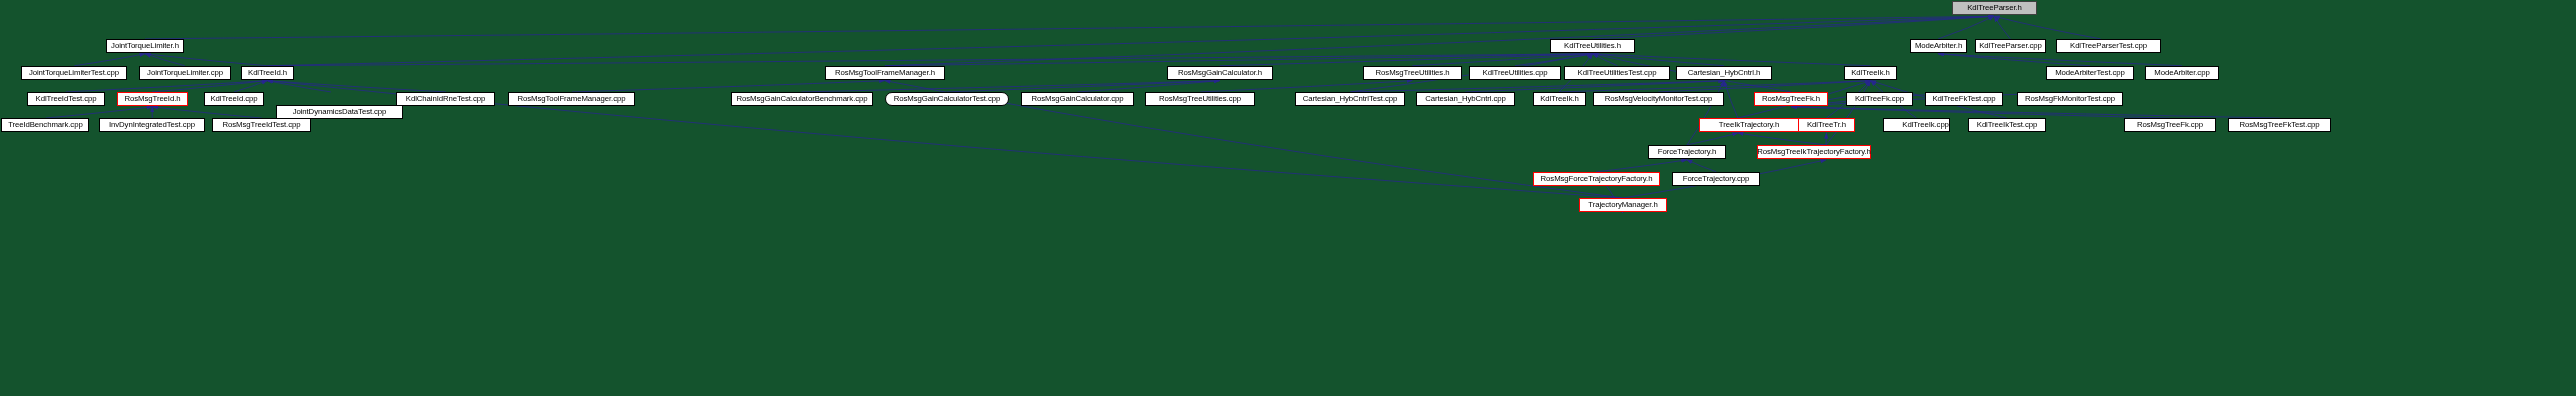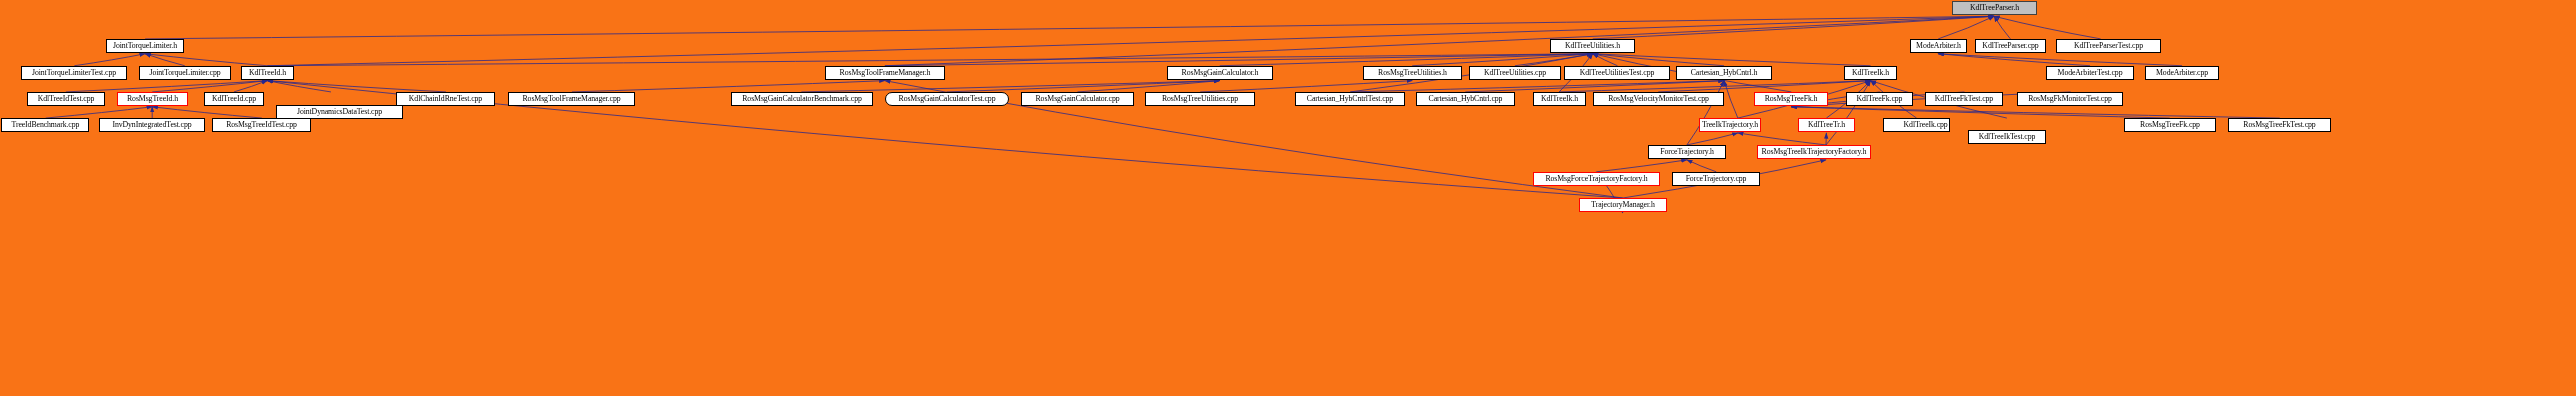--- a/index.html
+++ b/index.html
@@ -1,17 +1,17 @@
 <!DOCTYPE html>
 <html style="font-size:11.3px"><head>
 <meta charset="utf-8">
 <style>
   html,body{margin:0;padding:0;background:#ffffff;}
-  #graph{position:relative;width:2576px;height:396px;background:#f97316;
-         font-family:Liberation Serif, serif;overflow:hidden;}
+  #graph{position:relative;width:2576px;height:396px;background:#14532d;
+         font-family:Liberation Sans, sans-serif;overflow:hidden;}
   .node{position:absolute;box-sizing:border-box;display:flex;align-items:center;
         justify-content:center;white-space:nowrap;height:14px;line-height:12.7px;
         font-size:7.8px;color:#000;background:#ffffff;border:0.7px solid #000;
         padding:0 2.8px;z-index:5;letter-spacing:-0.1px;}
   .node.root{background:#c0c0c0;border:0.7px solid #404040;}
   .node.red{border:0.7px solid #ff0000;}
   svg.edges{position:absolute;left:0;top:0;width:2576px;height:396px;z-index:1;}
   .edge{stroke:#26278d;stroke-width:1.1;fill:none;}
   .arrow{fill:#26278d;}
 </style>
@@ -122,24 +122,24 @@
       <div class="node" style="left: 1416px; top: 92px; width: 99px;">Cartesian_HybCntrl.cpp</div>
       <div class="node" style="left: 1533px; top: 92px; width: 53px;">KdlTreeIk.h</div>
       <div class="node" style="left: 1593px; top: 92px; width: 131px;">RosMsgVelocityMonitorTest.cpp</div>
       <div class="node red" style="left: 1754px; top: 92px; width: 74px;">RosMsgTreeFk.h</div>
       <div class="node" style="left: 1846px; top: 92px; width: 67px;">KdlTreeFk.cpp</div>
       <div class="node" style="left: 1925px; top: 92px; width: 78px;">KdlTreeFkTest.cpp</div>
       <div class="node" style="left: 2017px; top: 92px; width: 106px;">RosMsgFkMonitorTest.cpp</div>
       <div class="node" style="left: 1.4px; top: 118px; width: 88px;">TreeIdBenchmark.cpp</div>
       <div class="node" style="left: 99px; top: 118px; width: 106px;">InvDynIntegratedTest.cpp</div>
       <div class="node" style="left: 212px; top: 118px; width: 99px;">RosMsgTreeIdTest.cpp</div>
-      <div class="node red" style="left: 1699px; top: 118px; width: 62px;">TreeIkTrajectory.h</div>
+      <div class="node red" style="left: 1699px; top: 118px; width: 100px;">TreeIkTrajectory.h</div>
       <div class="node red" style="left: 1798px; top: 118px; width: 57px;">KdlTreeTr.h</div>
       <div class="node" style="left: 1883px; top: 118px; width: 67px; padding-left: 21px;">KdlTreeIk.cpp</div>
-      <div class="node" style="left: 1968px; top: 118px; width: 78px; margin-top: 12px;">KdlTreeIkTest.cpp</div>
+      <div class="node" style="left: 1968px; top: 118px; width: 78px;">KdlTreeIkTest.cpp</div>
       <div class="node" style="left: 2124px; top: 118px; width: 92px;">RosMsgTreeFk.cpp</div>
       <div class="node" style="left: 2228px; top: 118px; width: 103px;">RosMsgTreeFkTest.cpp</div>
       <div class="node" style="left: 1648px; top: 145px; width: 78px;">ForceTrajectory.h</div>
       <div class="node red" style="left: 1757px; top: 145px; width: 114px;">RosMsgTreeIkTrajectoryFactory.h</div>
       <div class="node red" style="left: 1533px; top: 172px; width: 127px;">RosMsgForceTrajectoryFactory.h</div>
       <div class="node" style="left: 1672px; top: 172px; width: 88px;">ForceTrajectory.cpp</div>
       <div class="node red" style="left: 1579px; top: 198px; width: 88px;">TrajectoryManager.h</div>
     </div>
 </div>
 

